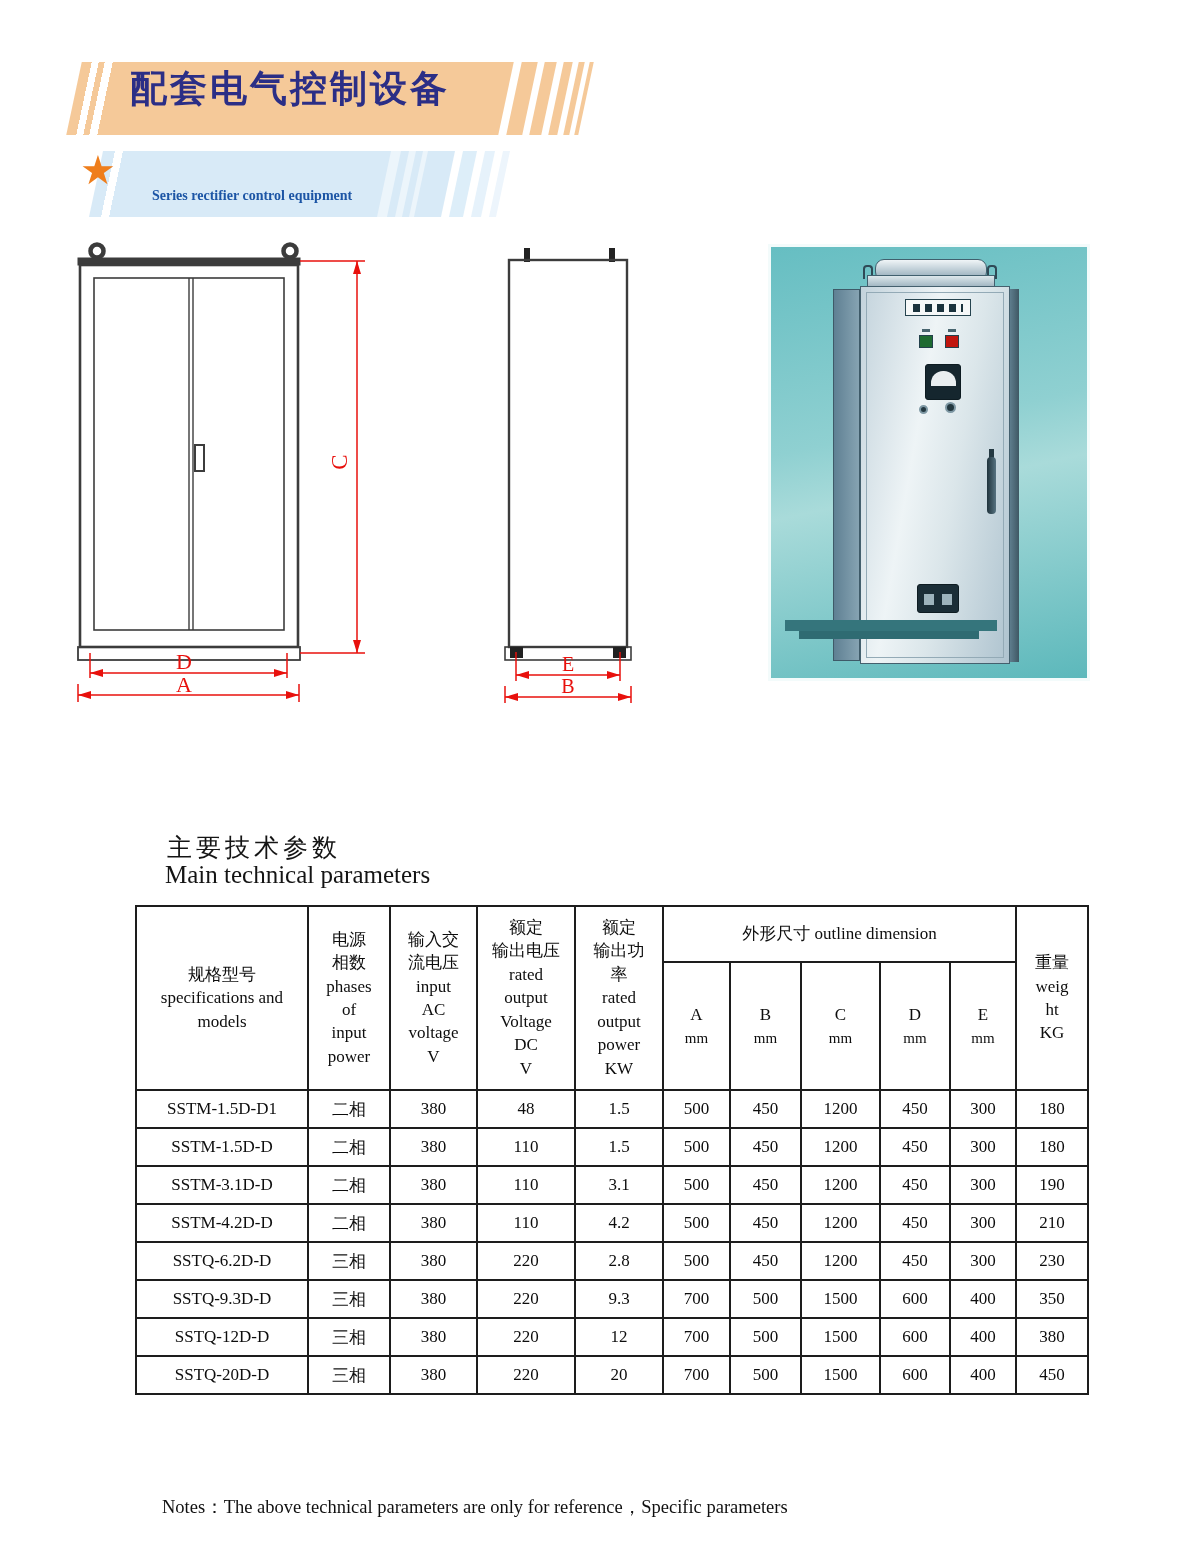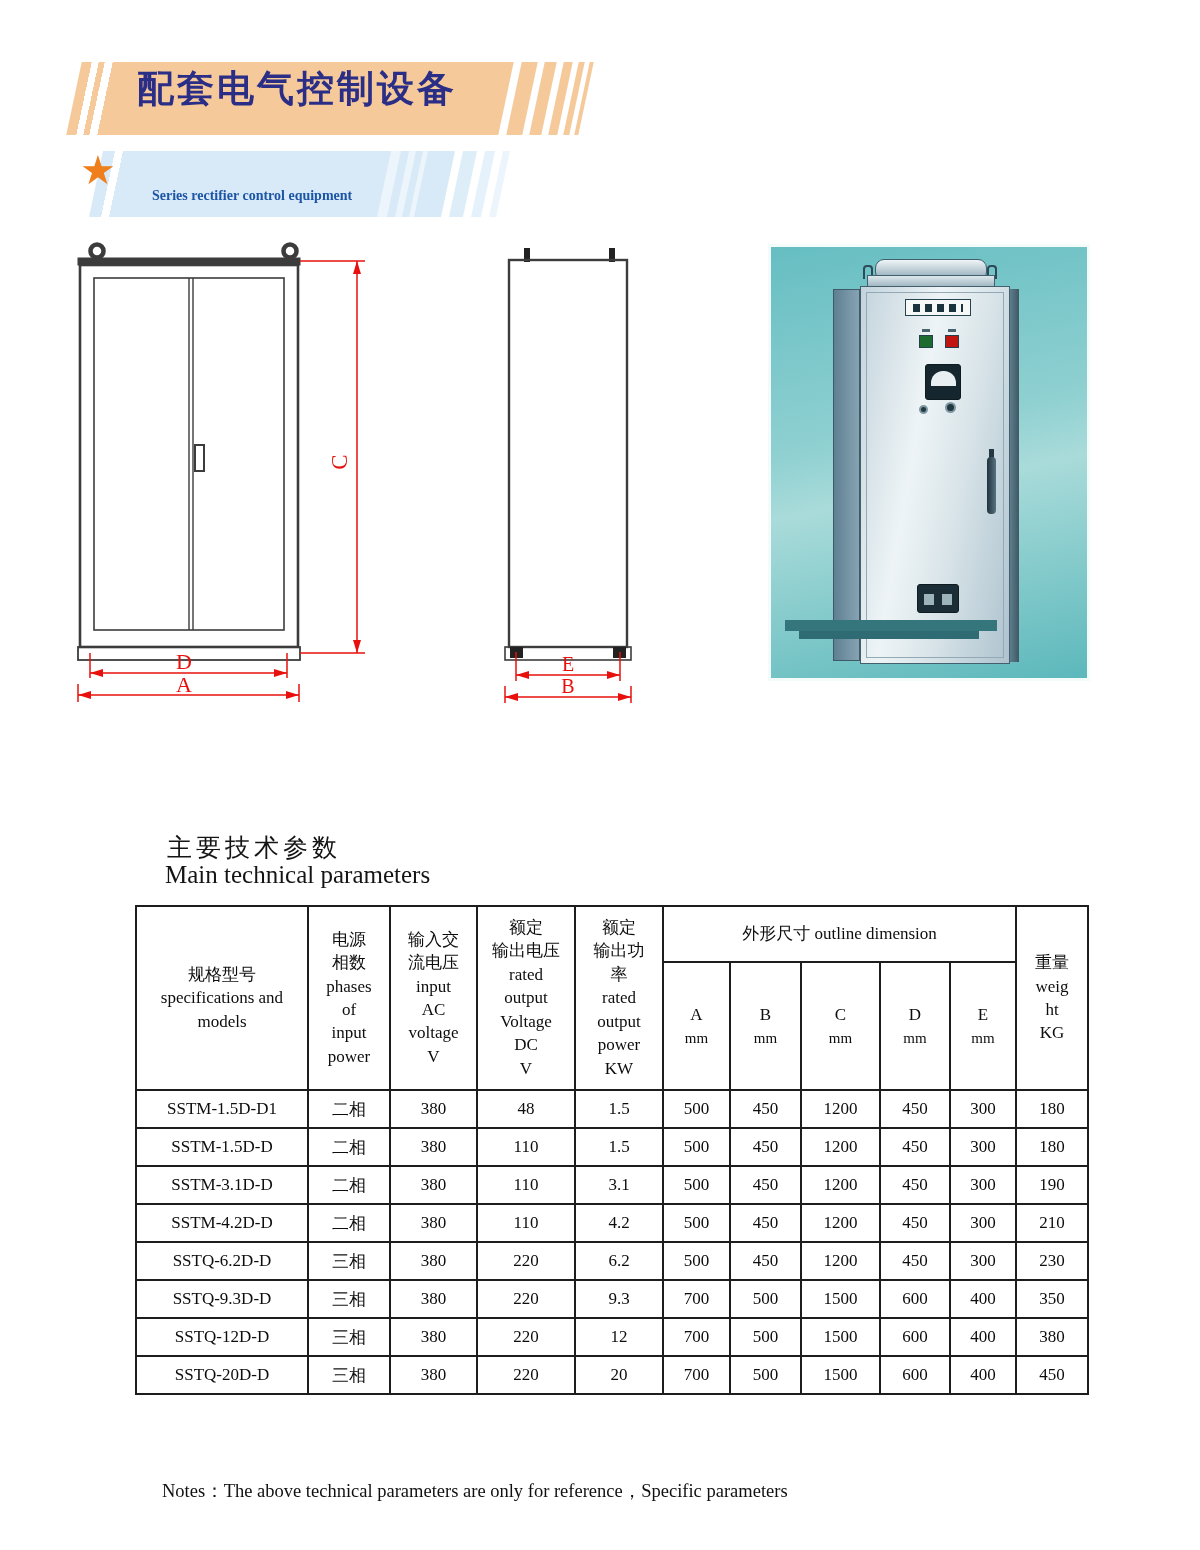--- a/index.html
+++ b/index.html
@@ -7,21 +7,21 @@
         font-family:"Liberation Serif","DejaVu Serif",serif;}
 
   
   .banner-main{position:absolute;left:74px;top:62px;width:432px;height:73px;
     transform:skewX(-12deg);
     background:linear-gradient(90deg,#f5c999 0 10px,#ffffff 10px 17px,#f5c999 17px 23px,#ffffff 23px 31px,#f5c999 31px 100%);}
   .pstripe{position:absolute;top:62px;height:73px;background:#f5c999;transform:skewX(-12deg);}
   .ps1{left:514px;width:16px}.ps2{left:537px;width:12px}.ps3{left:556px;width:9px}
   .ps4{left:571px;width:6px}.ps5{left:582px;width:4px}
   .title-zh{position:absolute;left:130px;top:64px;font-size:37px;font-weight:bold;color:#2b2e86;
-    letter-spacing:3px;font-family:Liberation Sans, sans-serif;margin-left:7px;}
+    letter-spacing:3px;font-family:Liberation Sans, sans-serif;}
   .title-en{position:absolute;left:130px;top:103px;font-size:22px;font-weight:bold;color:#1e3a90;
     font-family:"Liberation Serif","DejaVu Serif",serif;}
 
   .banner-sub{position:absolute;left:96px;top:151px;width:352px;height:66px;transform:skewX(-12deg);
     background:linear-gradient(90deg,#d8eaf7 0 12px,#ffffff 12px 20px,#d8eaf7 20px 100%);}
   .banner-sub .glint{position:absolute;top:0;height:100%;background:rgba(255,255,255,.5);}
   .bstripe{position:absolute;top:151px;height:66px;transform:skewX(-12deg);background:#ddeef9;}
   .bs1{left:456px;width:14px}.bs2{left:478px;width:10px;background:#e6f2fb}.bs3{left:496px;width:7px;background:#edf5fc}
   .star{position:absolute;left:80px;top:150px;font-size:40px;color:#ef7e1c;line-height:1;
     font-family:"DejaVu Sans",sans-serif;}
@@ -81,21 +81,21 @@
   table.spec th{font-weight:normal;font-size:16px;line-height:1.38;white-space:pre-line;}
   table.spec td{font-size:17px;}
   tr.r-outline th{height:54px;font-size:17px;}
   tr.r-dims th{height:126px;font-size:17px;}
   tbody.data tr{height:38px;}
   .dim-unit{display:block;font-size:15px;margin-top:2px;}
 
   
   .notes{position:absolute;left:162px;top:1475px;color:#101010;}
   .notes .n-zh{font-size:17.5px;letter-spacing:.5px;font-family:"DejaVu Sans","Liberation Sans",sans-serif;}
-  .notes .n-en{font-size:18.5px;margin-top:3px;font-family:"Liberation Serif","DejaVu Serif",serif;}
+  .notes .n-en{font-size:18.5px;margin-top:19px;font-family:"Liberation Serif","DejaVu Serif",serif;}
 </style>
 </head>
 <body>
 
 <div id="page">
 
   <div class="banner-main"></div>
   <div class="pstripe ps1"></div>
   <div class="pstripe ps2"></div>
   <div class="pstripe ps3"></div>
@@ -318,21 +318,21 @@
           <td>1200</td>
           <td>450</td>
           <td>300</td>
           <td>210</td>
         </tr>
         <tr>
           <td>SSTQ-6.2D-D</td>
           <td>三相</td>
           <td>380</td>
           <td>220</td>
-          <td>6.2</td>
+          <td>2.8</td>
           <td>500</td>
           <td>450</td>
           <td>1200</td>
           <td>450</td>
           <td>300</td>
           <td>230</td>
         </tr>
         <tr>
           <td>SSTQ-9.3D-D</td>
           <td>三相</td>

